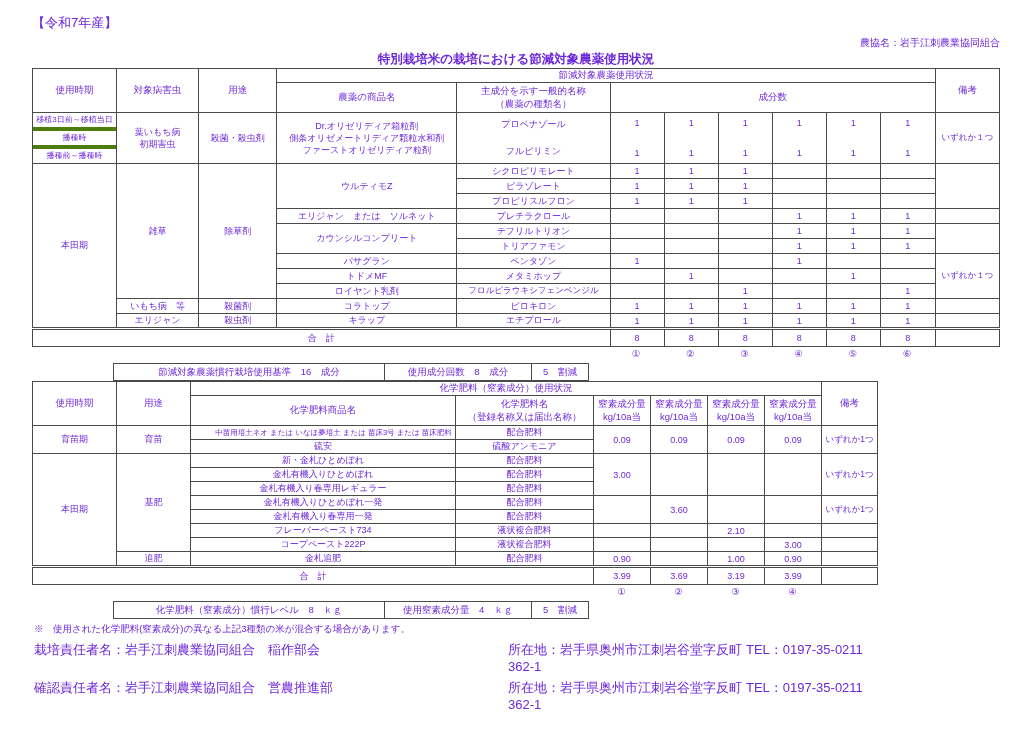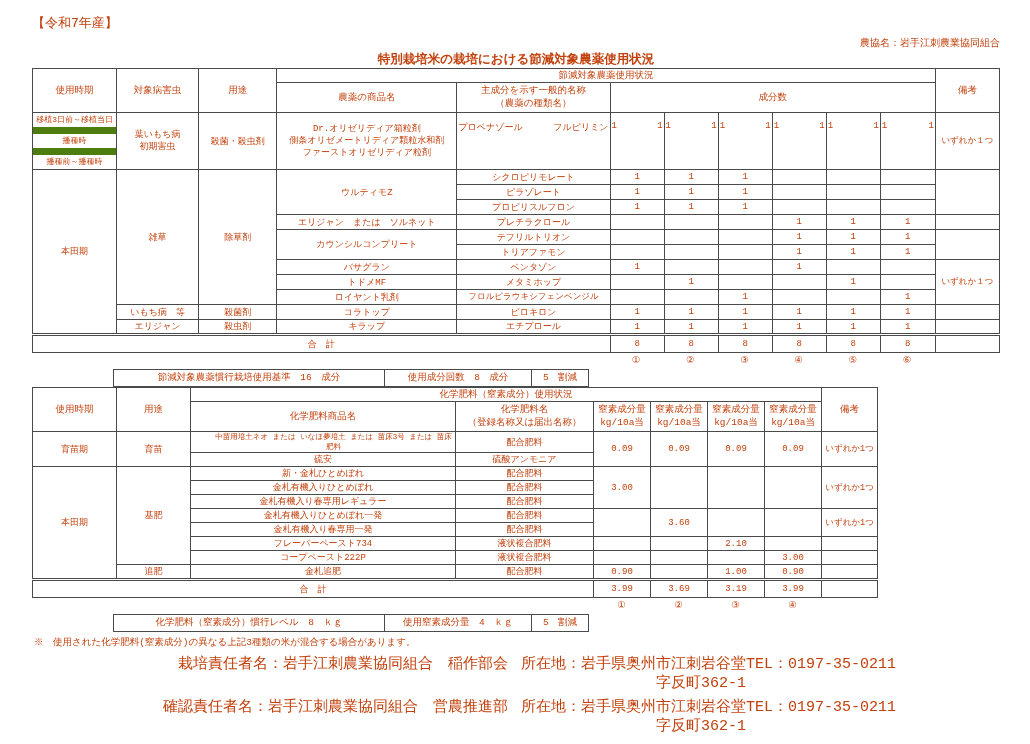--- a/index.html
+++ b/index.html
@@ -1,51 +1,51 @@
 <!DOCTYPE html>
 <html><head>
 <meta charset="utf-8">
 <style>
   html,body{margin:0;padding:0;background:#e8e8e8;}
-  .page{position:relative;width:1030px;height:744px;background:#fff;font-family:Liberation Mono, monospace;color:#c2410c;overflow:hidden;}
+  .page{position:relative;width:1030px;height:744px;background:#fff;font-family:Liberation Sans, sans-serif;color:#6d28d9;overflow:hidden;}
   .hdr-year{padding:14px 0 0 32px;font-size:13px;}
   .hdr-variety{padding:2px 0 0 32px;font-size:15px;font-weight:bold;letter-spacing:.5px;}
   .coop{width:968px;margin-left:32px;text-align:right;font-size:10px;margin-top:4px;}
   .tbl-title{width:968px;margin-left:32px;text-align:center;font-weight:bold;font-size:12.5px;margin-top:1px;}
   .tbl-title2{width:845px;margin-left:32px;text-align:center;font-weight:bold;font-size:12.5px;margin-top:14px;}
   .tbl-title2 span{text-decoration:underline;}
   table{border-collapse:collapse;table-layout:fixed;margin-left:32px;}
   td,th{border:1px solid #4a4a4a;font-size:9px;font-weight:normal;text-align:center;vertical-align:middle;padding:0 1px;overflow:hidden;}
   .t1{width:968px;}
   .t2{width:845px;}
   thead tr.gh{height:14px;}
   thead tr.h2{height:30px;}
   thead th{font-size:9.5px;}
   .t1 tbody tr{height:15px;}
   .t1 tbody tr.g1{height:44px;}
   .t2 tbody tr{height:14px;}
   .t2 tbody tr.sm{height:13px;}
   tr.total-row td{border-top:3px double #4a4a4a;height:16px;}
   .p-split{padding:0;}
-  .p-split div{height:14px;line-height:14px;font-size:8px;border-bottom:7px solid #4d7c0f;}
+  .p-split div{height:14px;line-height:14px;font-size:8px;border-bottom:4px solid #4d7c0f;}
   .p-split div:last-child{border-bottom:none;}
-  .stack{display:flex;flex-direction:row;justify-content:space-between;height:40px;padding:1px 0;}
+  .stack{display:flex;flex-direction:column;justify-content:space-between;height:40px;padding:1px 0;}
   .ml div{line-height:1.35;}
   .smalltxt{font-size:7.5px;padding-left:22px;}
   .circles{display:flex;height:13px;align-items:center;}
   .c1{margin-left:609px;width:325px;}
   .c2{margin-left:593px;width:228px;}
   .circles span{flex:1;text-align:center;font-size:9.5px;}
   .sumbox{display:flex;margin-left:113px;margin-top:3px;}
   .sumbox div{border:1px solid #4a4a4a;height:16px;line-height:16px;text-align:center;font-size:9.5px;}
   .sb1{width:270px;}
   .sb2{width:146px;border-left:none !important;}
   .sb3{width:56px;border-left:none !important;}
   .note{margin-left:34px;font-size:9.5px;margin-top:4px;}
-  .fline{display:flex;margin-left:34px;font-size:15px;margin-top:5px;text-align:right;}
+  .fline{display:flex;margin-left:34px;font-size:13px;margin-top:5px;}
   .f-name{width:474px;}
   .f-addr{width:238px;}
 </style>
 </head>
 <body>
 
 <div class="page">
 
   <div class="hdr-year">【令和7年産】</div>
   <div class="coop">農協名：岩手江刺農業協同組合</div>

